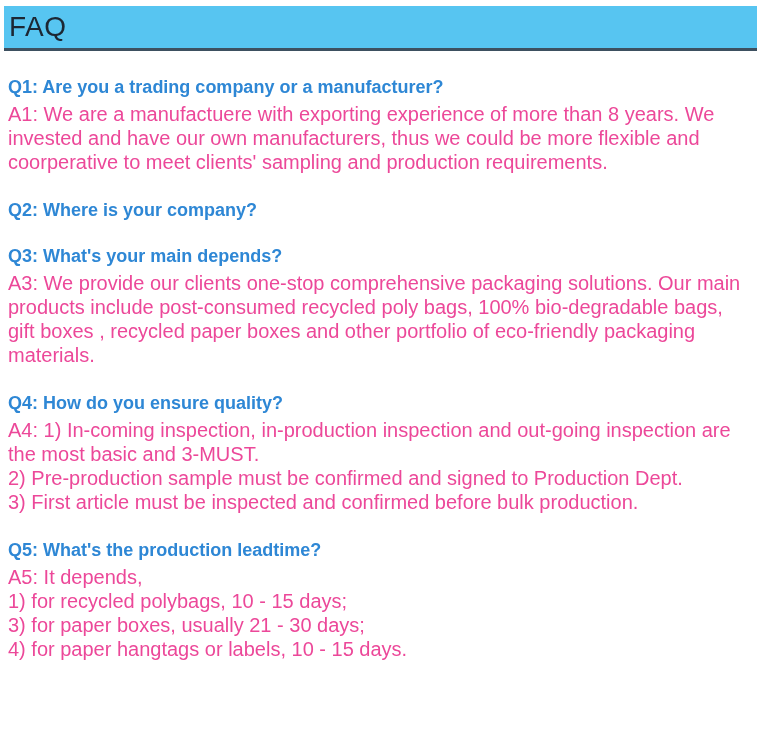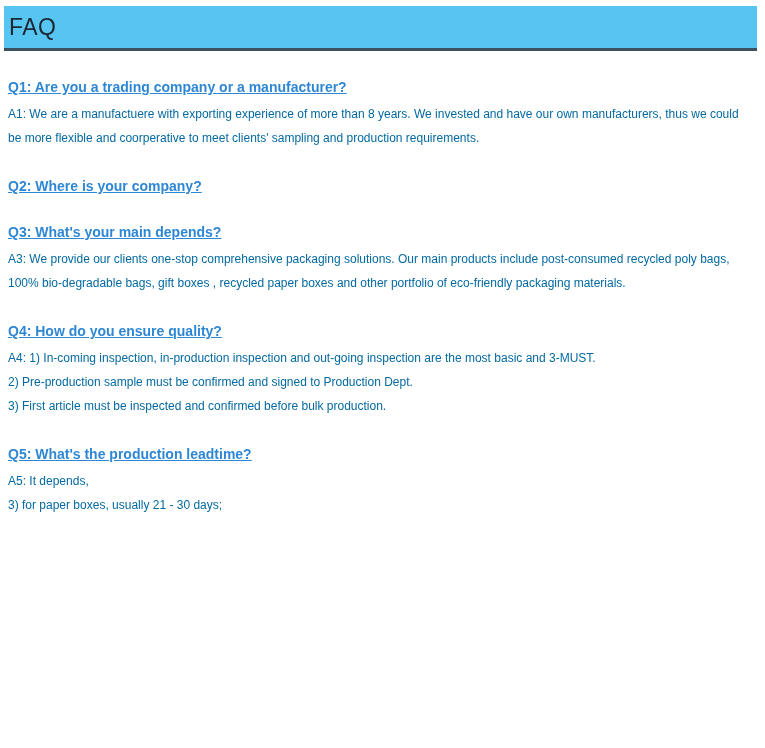--- a/index.html
+++ b/index.html
@@ -18,46 +18,45 @@
   .faq-header {
     margin: 6px 8px 0 4px;
     height: 42px;
     background: #57c5f1;
     border-bottom: 3px solid #3d5060;
     display: flex;
     align-items: center;
     box-sizing: content-box;
   }
   .faq-header .title {
-    font-size: 23px;
+    font-size: 28px;
     color: #1c2733;
     padding-left: 5px;
     letter-spacing: 0.5px;
   }
   .content {
     padding: 0 8px;
     width: 749px;
     box-sizing: border-box;
   }
   .faq-section {
     margin-top: 26px;
   }
   .question {
     margin: 0 0 5px 0;
-    font-size: 14px;
+    font-size: 18px;
     line-height: 20px;
     font-weight: bold;
     color: #2e87d5;
-    text-decoration: underline;
   }
   .answer {
     margin: 0;
-    font-size: 12px;
+    font-size: 20px;
     line-height: 24px;
-    color: #0369a1;
+    color: #ec4899;
   }
 </style>
 </head>
 <body>
 
 <div class="page">
 
   <div class="faq-header">
     <span class="title">FAQ</span>
   </div>
@@ -81,17 +80,19 @@
     <div class="faq-section">
       <h2 class="question">Q4: How do you ensure quality?</h2>
       <p class="answer">A4: 1) In-coming inspection, in-production inspection and out-going inspection are the most basic and 3-MUST.</p>
       <p class="answer">2) Pre-production sample must be confirmed and signed to Production Dept.</p>
       <p class="answer">3) First article must be inspected and confirmed before bulk production.</p>
     </div>
 
     <div class="faq-section">
       <h2 class="question">Q5: What's the production leadtime?</h2>
       <p class="answer">A5: It depends,</p>
+      <p class="answer">1) for recycled polybags, 10 - 15 days;</p>
       <p class="answer">3) for paper boxes, usually 21 - 30 days;</p>
+      <p class="answer">4) for paper hangtags or labels, 10 - 15 days.</p>
     </div>
 
   </div>
 </div>
 
 </body></html>

